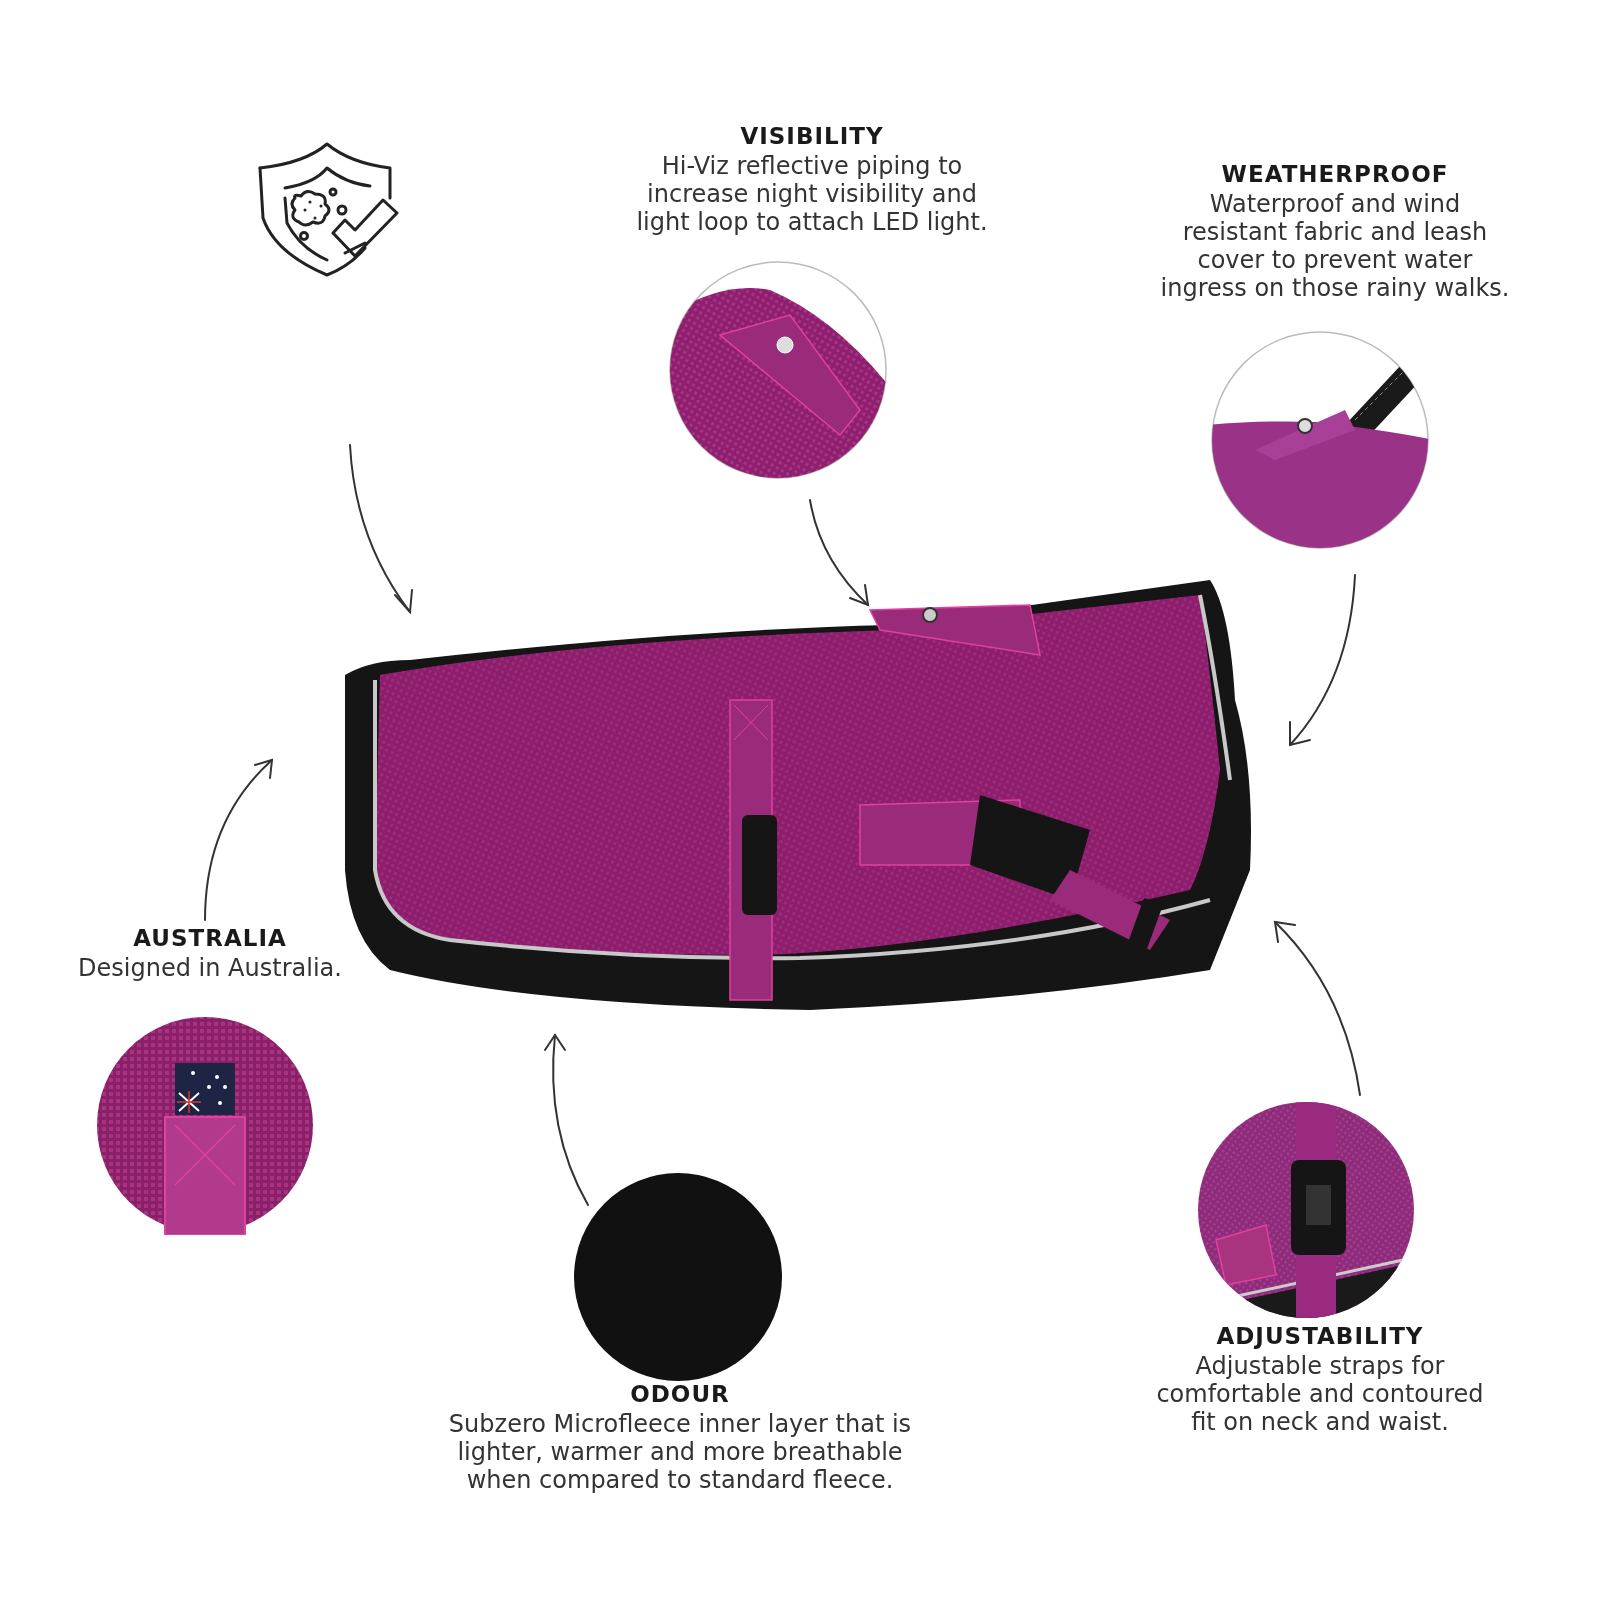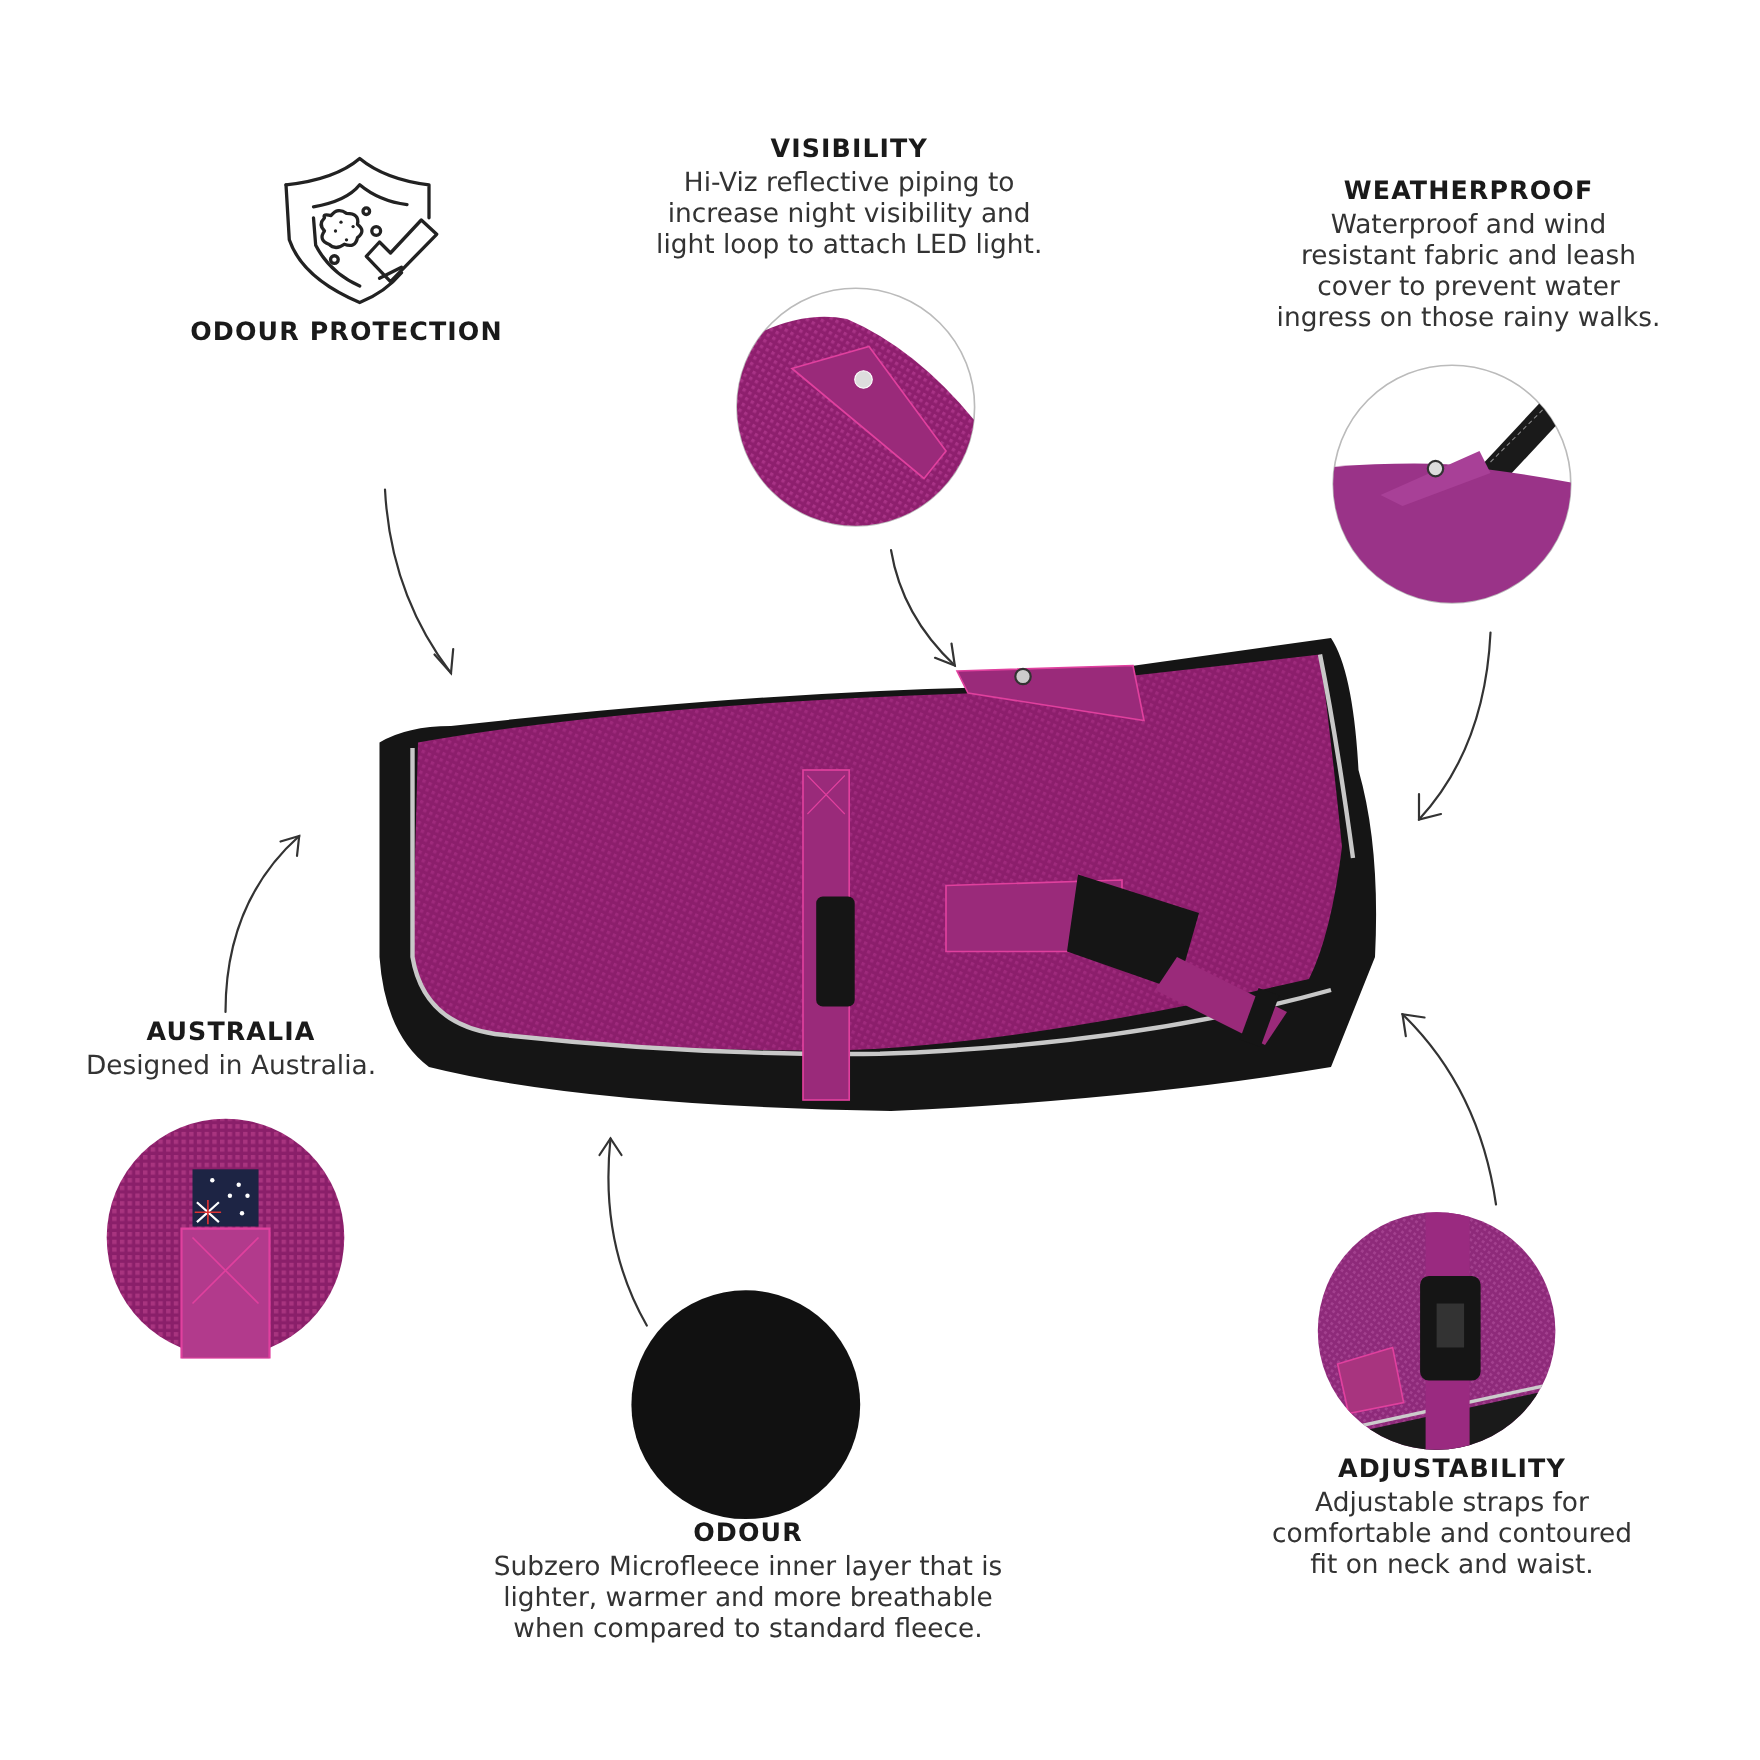--- a/index.html
+++ b/index.html
@@ -28,24 +28,23 @@
   </g>
   <g fill="#222">
     <circle cx="50" cy="72" r="1.5"></circle>
       <circle cx="60" cy="80" r="1.5"></circle>
       <circle cx="66" cy="68" r="1.5"></circle>
       <circle cx="55" cy="64" r="1.5"></circle>
   </g>
 </svg>
 
 <div class="feature" style="left:100px;top:286px;width:430px;">
-  <h3>ODOUR PROTECTION</h3>
-</div>
-
-<div class="feature" style="left:552px;top:120px;width:440px;">
+</div>
+
+<div class="feature" style="left:592px;top:120px;width:440px;">
   <h3>VISIBILITY</h3>
   <p>Hi-Viz reflective piping to
 increase night visibility and
 light loop to attach LED light.</p>
 </div>
 
 <div class="feature" style="left:1120px;top:158px;width:430px;">
   <h3>WEATHERPROOF</h3>
   <p>Waterproof and wind
 resistant fabric and leash

